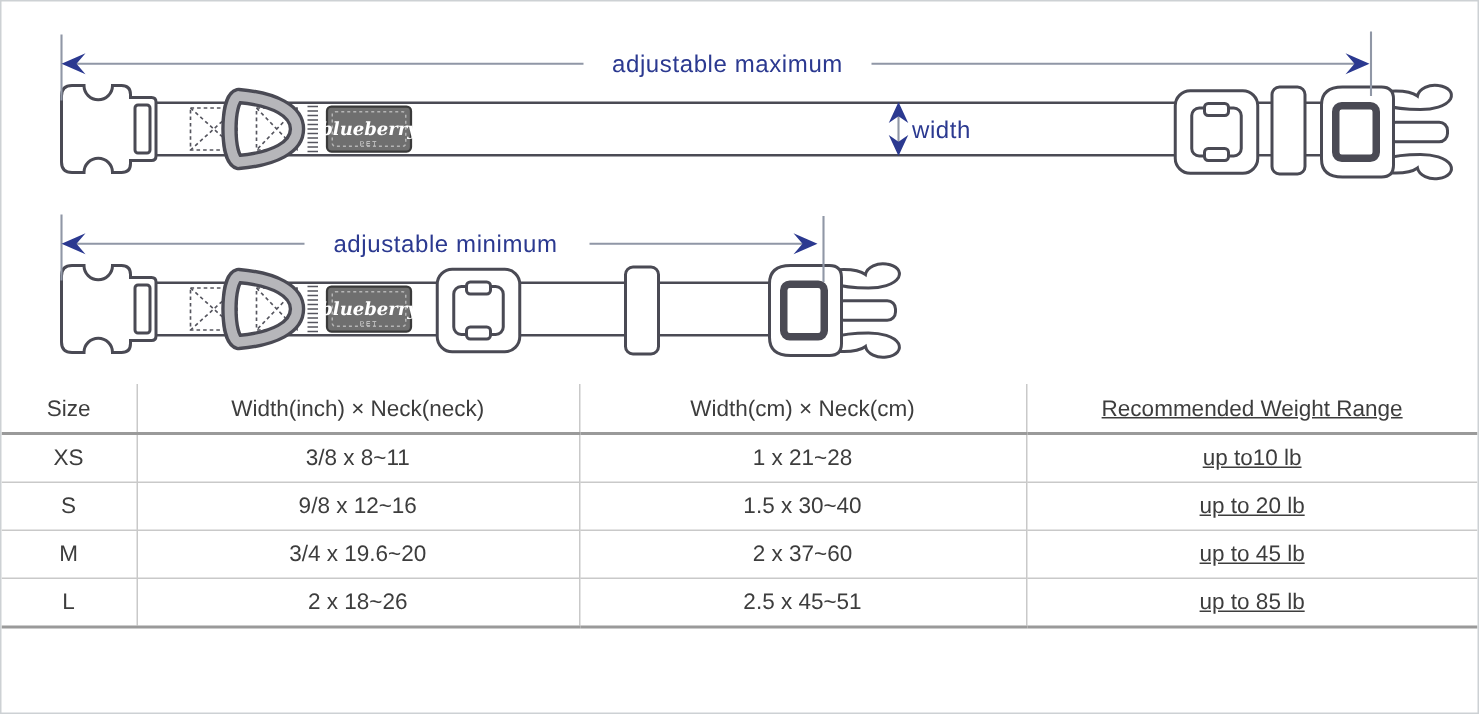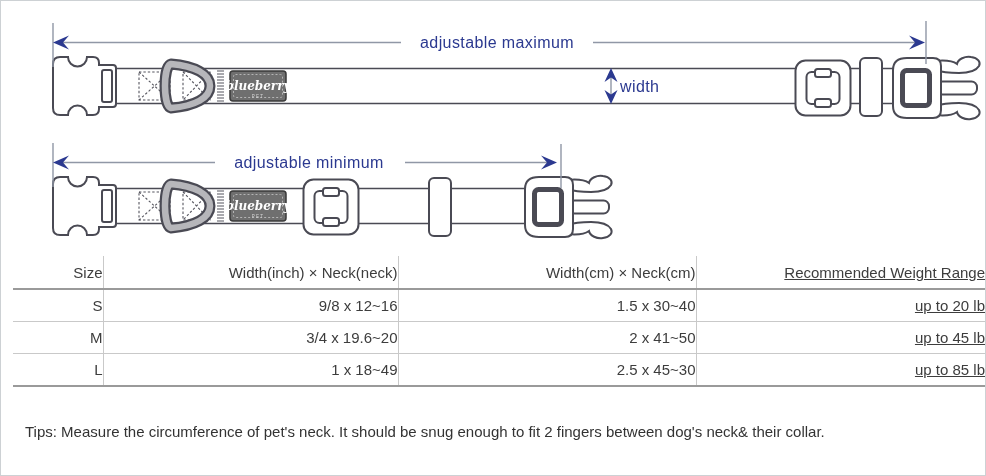--- a/index.html
+++ b/index.html
@@ -11,21 +11,21 @@
     --label-text:#ffffff;
     --border-light:#c9c9c9;
     --border-dark:#9a9a9a;
     --text:#3d3d3d;
   }
   html,body{margin:0;padding:0;background:#fff;}
   .page{
     width:986px;height:476px;box-sizing:border-box;
     border:1px solid #cdd1d4;background:#fff;
     display:flex;flex-direction:column;overflow:hidden;
-    font-family:"Liberation Sans",sans-serif;color:var(--text);padding-left:12px;
+    font-family:"Liberation Sans",sans-serif;color:var(--text);
   }
   .diagram-svg{display:block;width:986px;height:255px;flex:0 0 auto;}
 
   
   .hw{fill:#fff;stroke:var(--outline);stroke-width:2;}
   .hw-thick{fill:#fff;stroke:var(--outline);stroke-width:5;}
   .strap{stroke:var(--outline);stroke-width:1.7;}
   .stitch{fill:none;stroke:#55555e;stroke-width:1.1;stroke-dasharray:2.4 2;}
   .bartack{stroke:#55555e;stroke-width:1.1;}
   .ring-under{fill:none;stroke:var(--outline);stroke-width:11;stroke-linejoin:round;}
@@ -40,21 +40,21 @@
 
   
   .section-title{
     height:30px;box-sizing:border-box;flex:0 0 auto;
     border-top:1px solid var(--border-light);
     border-bottom:1px solid #b0b0b0;
     line-height:28px;padding-left:12px;font-size:15.5px;color:#333;
   }
   table.size-table{border-collapse:collapse;width:100%;table-layout:fixed;flex:0 0 auto;}
   .size-table th,.size-table td{
-    text-align:right;font-weight:normal;font-size:15px;color:var(--text);
+    text-align:center;font-weight:normal;font-size:15px;color:var(--text);
     border-bottom:1px solid var(--border-light);
     border-right:1px solid var(--border-light);
     padding:0;height:31px;margin-top:32px;
   }
   .size-table th{height:32px;border-bottom:2px solid var(--border-dark);}
   .size-table th:last-child,.size-table td:last-child{border-right:none;text-decoration:underline;}
   .size-table tr:last-child td{border-bottom:2px solid var(--border-dark);}
   .tips-row{
     flex:1 1 auto;display:flex;align-items:center;
     padding-left:12px;font-size:15px;color:#333;
@@ -163,35 +163,40 @@
     <thead>
       <tr>
         <th>Size</th>
         <th>Width(inch)  ×  Neck(neck)</th>
         <th>Width(cm)  ×  Neck(cm)</th>
         <th>Recommended Weight Range</th>
       </tr>
     </thead>
     <tbody>
       <tr>
+        <td>XS</td>
+        <td>3/8 x 8~11</td>
+        <td>1 x 21~28</td>
+        <td>up to10 lb</td>
+      </tr>
+      <tr>
         <td>S</td>
         <td>9/8 x 12~16</td>
         <td>1.5 x 30~40</td>
         <td>up to 20 lb</td>
       </tr>
       <tr>
         <td>M</td>
         <td>3/4 x 19.6~20</td>
-        <td>2 x 41~50</td>
+        <td>2 x 37~60</td>
         <td>up to 45 lb</td>
       </tr>
       <tr>
         <td>L</td>
-        <td>1 x 18~49</td>
-        <td>2.5 x 45~30</td>
+        <td>2 x 18~26</td>
+        <td>2.5 x 45~51</td>
         <td>up to 85 lb</td>
       </tr>
     </tbody>
   </table>
 
-  <div class="tips-row">Tips: Measure the circumference of pet's neck. It should be snug enough to fit 2 fingers between dog's neck&amp; their collar.</div>
 
 </div>
 
 </body></html>

